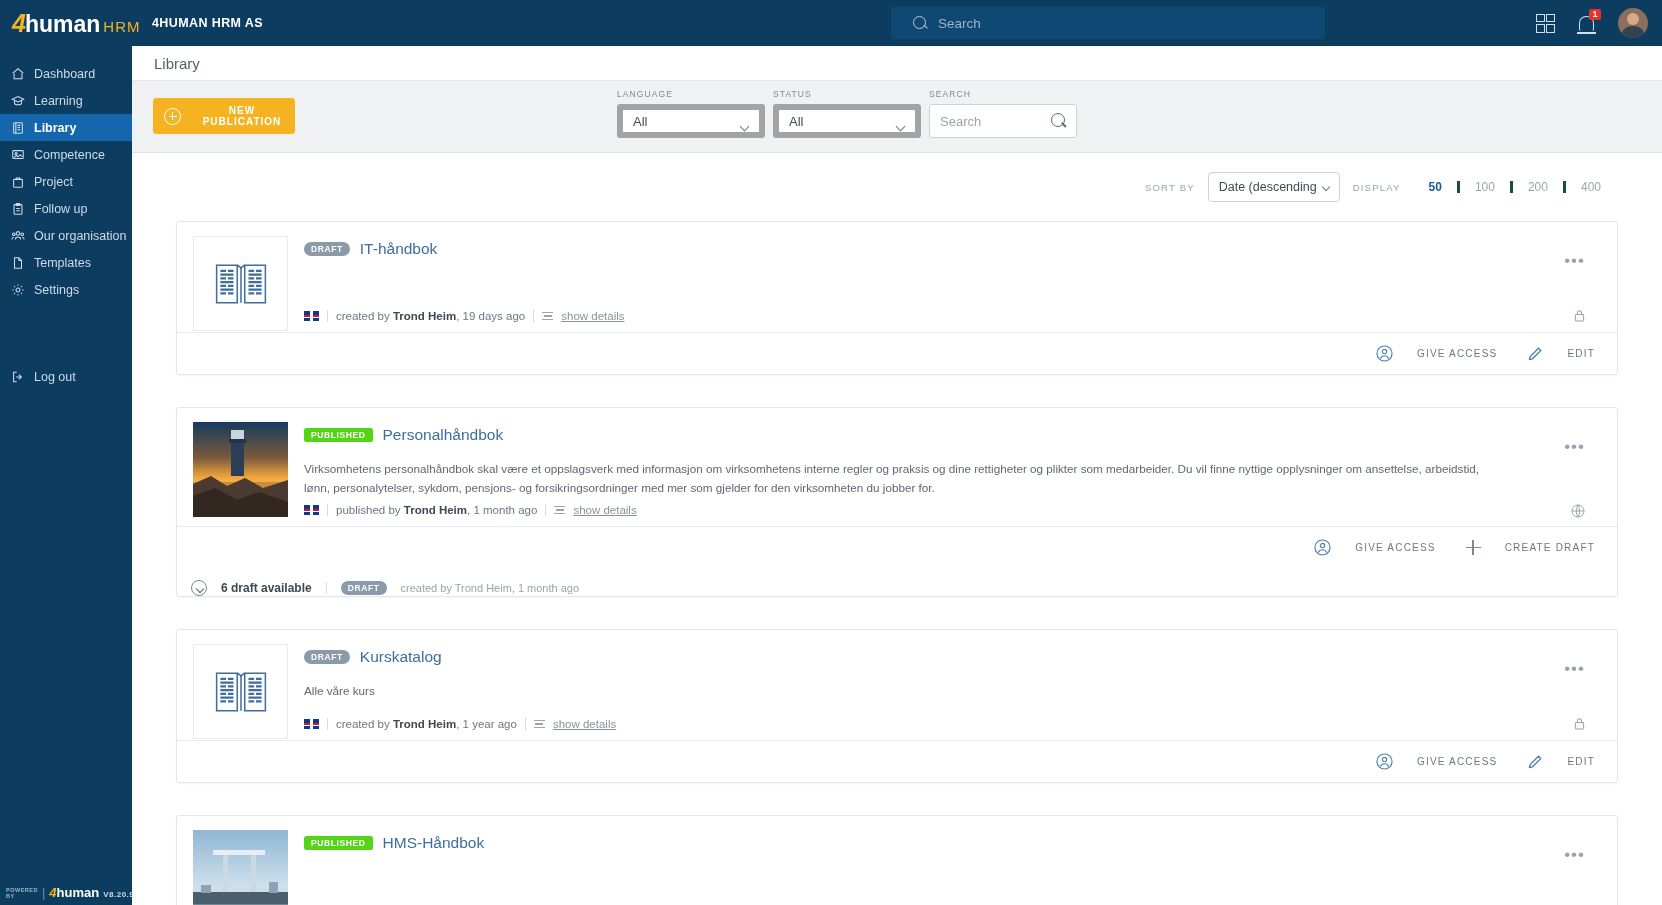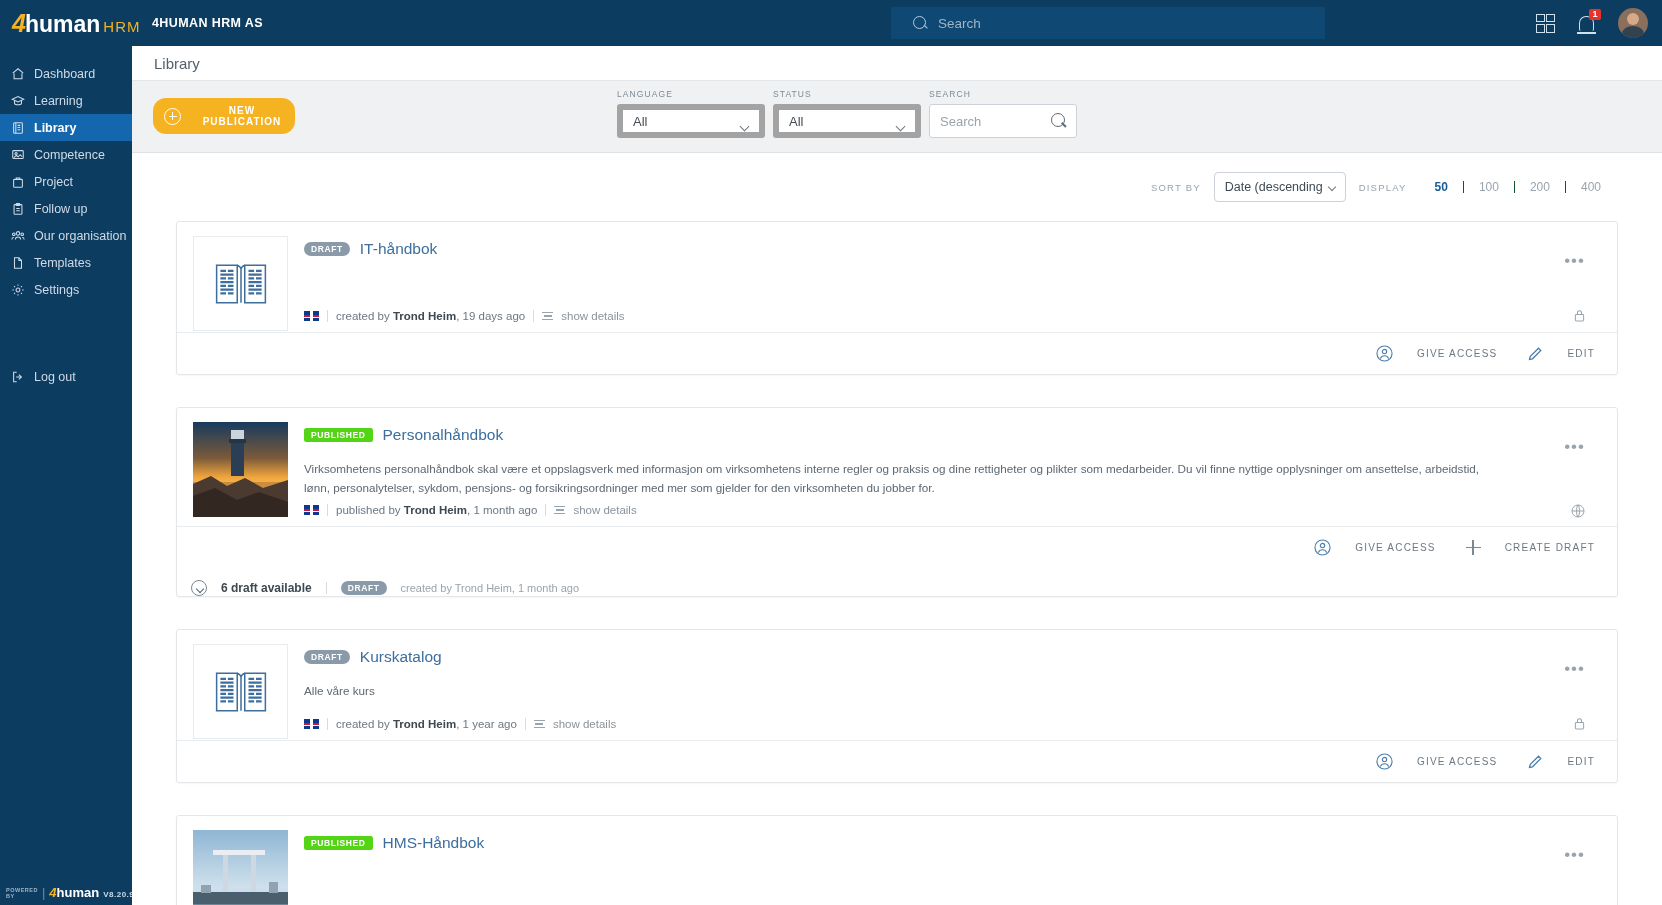--- a/index.html
+++ b/index.html
@@ -108,21 +108,21 @@
   }
   .page-title { color: #55616c; font-size: 15px; }
 
   
   .filterbar {
     position: absolute; left: 132px; top: 81px; width: 1530px; height: 72px;
     background: #f0f1f2; border-bottom: 1px solid #dfe2e5;
   }
   .new-pub {
     position: absolute; left: 21px; top: 17px; width: 142px; height: 36px;
-    background: #f5b221; border: none; border-radius: 13px; color: #ffffff;
+    background: #f5b221; border: none; border-radius: 3px; color: #ffffff;
     font-size: 10px; font-weight: bold; letter-spacing: 1px; cursor: pointer;
     display: flex; align-items: center; gap: 8px; padding-left: 11px;
     font-family: "Liberation Sans", sans-serif;
   }
   .plus-circ {
     width: 17px; height: 17px; border: 1.4px solid #ffffff; border-radius: 50%;
     position: relative; flex: none;
   }
   .plus-circ::before, .plus-circ::after {
     content: ""; position: absolute; background: #ffffff;
@@ -176,21 +176,21 @@
   .lbl-mini { color: #9aa4ad; font-size: 9.5px; letter-spacing: 1.2px; }
   .sort-select {
     width: 132px; height: 30px; border: 1px solid #ccd2d8; border-radius: 4px;
     display: flex; align-items: center; padding: 0 10px; font-size: 12.5px;
     color: #3f4a54; position: relative; cursor: pointer; background: #fff;
   }
   .sort-select .chev { top: 11px; right: 10px; width: 6px; height: 6px; }
   .disp { display: flex; align-items: center; }
   .disp a {
     color: #9aa4ad; font-size: 12px; padding: 0 15px; text-decoration: none;
-    cursor: pointer; border-left: 1px solid #14532d; line-height: 1;
+    cursor: pointer; border-left: 3px solid #14532d; line-height: 1;
   }
   .disp a:first-child { border-left: none; }
   .disp a.sel { color: #1a5b96; font-weight: bold; }
 
   
   .card {
     margin: 0 44px 32px 44px; border: 1px solid #e4e7ea; border-radius: 3px;
     background: #ffffff; box-shadow: 0 1px 2px rgba(0,0,0,.04);
   }
   .card-body { display: flex; padding: 14px 16px 0 16px; position: relative; min-height: 110px; }
@@ -233,21 +233,21 @@
   .flag .cross-v { position: absolute; left: 6.7px; top: 0; width: 1.6px; height: 10px; background: #d21034; }
   .meta b { color: #3d4850; font-weight: bold; }
   .divider-v { width: 1px; height: 12px; background: #d8dce0; }
   .details-ico {
     width: 11px; height: 9px; display: flex; flex-direction: column;
     justify-content: space-between; flex: none;
   }
   .details-ico b { display: block; height: 1.3px; background: #9aa4ad; }
   .details-ico b:nth-child(2) { width: 8px; margin-left: 1.5px; }
   .details-ico b:nth-child(3) { width: 11px; }
-  .show-details { color: #8a939c; cursor: pointer; }
+  .show-details { color: #8a939c; cursor: pointer; text-decoration: underline; }
   .dots {
     position: absolute; right: 16px; top: 16px; color: #9aa4ad; font-size: 17px;
     letter-spacing: 1px; cursor: pointer; line-height: 1;
   }
   .lock-ico {
     position: absolute; right: 16px; bottom: 10px; width: 11px; height: 13px; cursor: pointer;
   }
   .globe-ico { position: absolute; right: 16px; bottom: 8px; width: 14px; height: 14px; cursor: pointer; }
 
   .card-foot {

